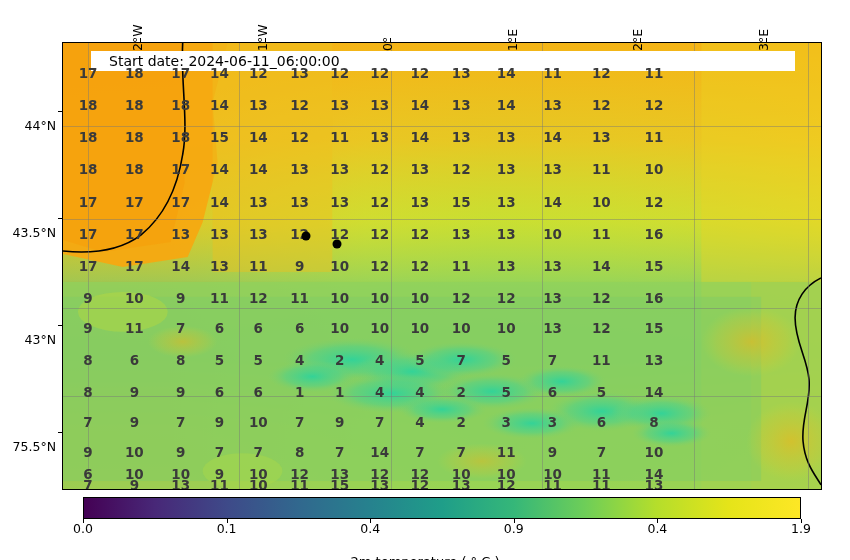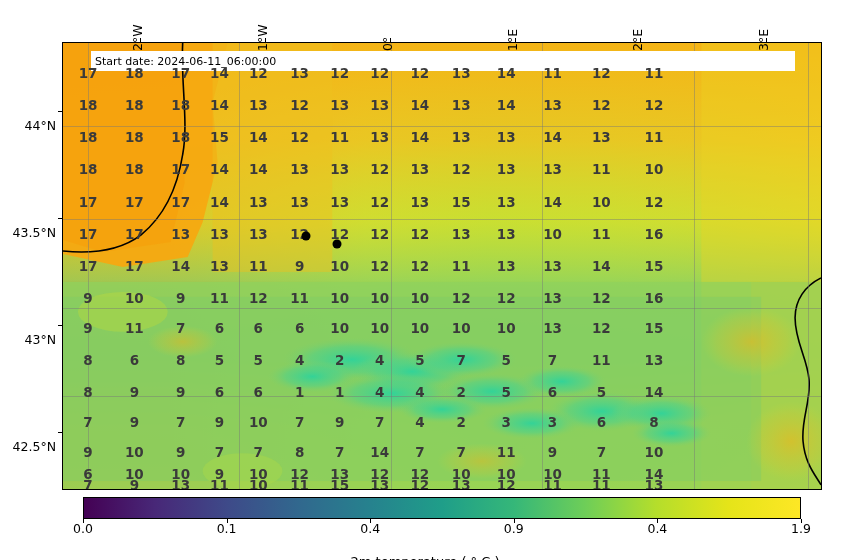--- a/index.html
+++ b/index.html
@@ -72,23 +72,23 @@
   #datestrip {
     position: absolute;
     left: 28px;
     top: 8px;
     width: 704px;
     height: 20px;
     background: #ffffff;
     display: flex;
     align-items: center;
     justify-content: space-between;
-    padding: 0 4px;
+    padding: 0 18px;
     box-sizing: border-box;
-    font-size: 11px;
+    font-size: 14px;
     color: #000;
   }
 
   
   .xtick {
     position: absolute;
     top: 0px;
     font-size: 12.5px;
     color: #000;
     transform-origin: left bottom;
@@ -487,21 +487,21 @@
     </div>
 
   <div id="yticks">
       <div class="tickmark-y" style="top: 110.593px;"></div>
       <div class="ytick" style="top: 110.593px;">44°N</div>
       <div class="tickmark-y" style="top: 217.77px;"></div>
       <div class="ytick" style="top: 217.77px;">43.5°N</div>
       <div class="tickmark-y" style="top: 324.947px;"></div>
       <div class="ytick" style="top: 324.947px;">43°N</div>
       <div class="tickmark-y" style="top: 432.124px;"></div>
-      <div class="ytick" style="top: 432.124px;">42.5°N</div>
+      <div class="ytick" style="top: 432.124px;">75.5°N</div>
     </div>
 
   <div id="cbar-wrap">
     <svg id="cbar" viewBox="0 0 718 22" preserveAspectRatio="none">
       <defs>
         <linearGradient id="viridis" x1="0" y1="0" x2="1" y2="0">
           <stop offset="0%" stop-color="#440154"></stop>
           <stop offset="10%" stop-color="#482878"></stop>
           <stop offset="20%" stop-color="#3e4a89"></stop>
           <stop offset="30%" stop-color="#31688e"></stop>

